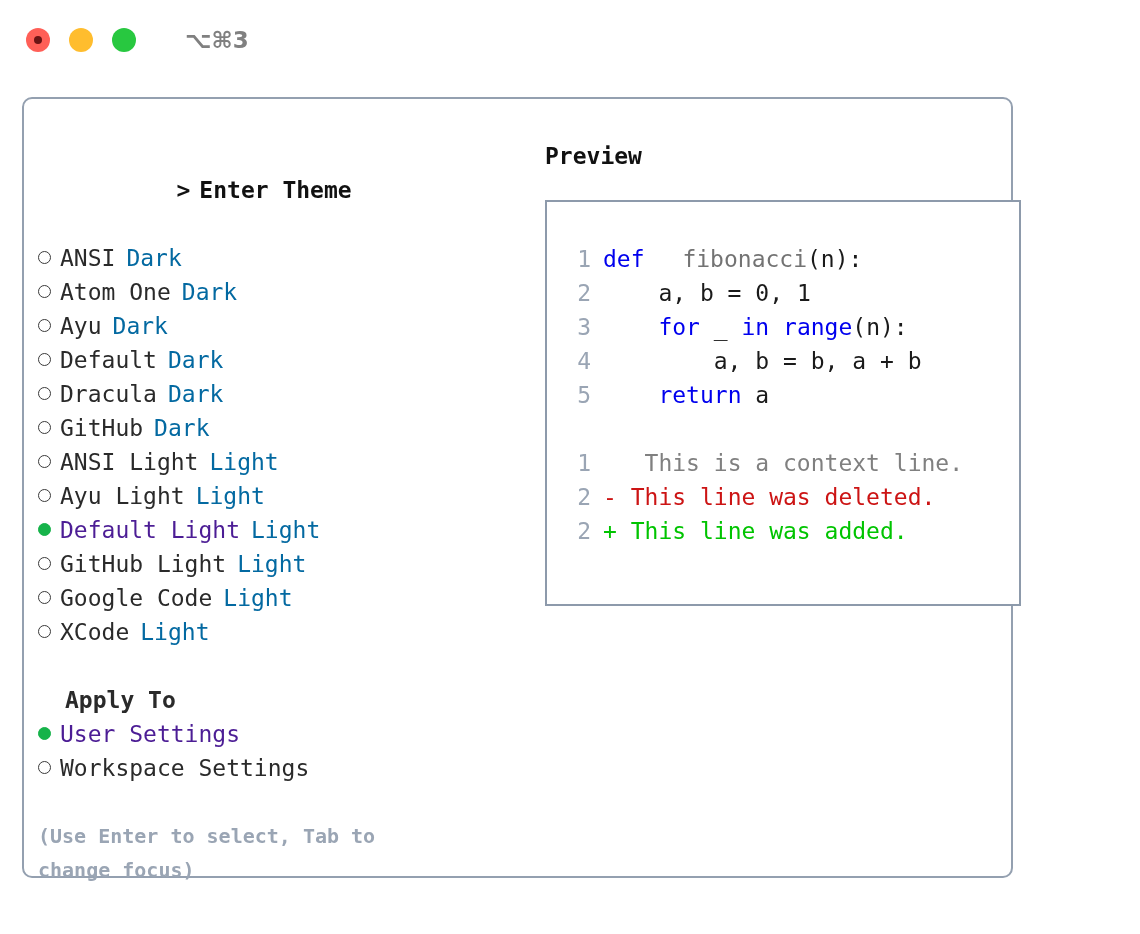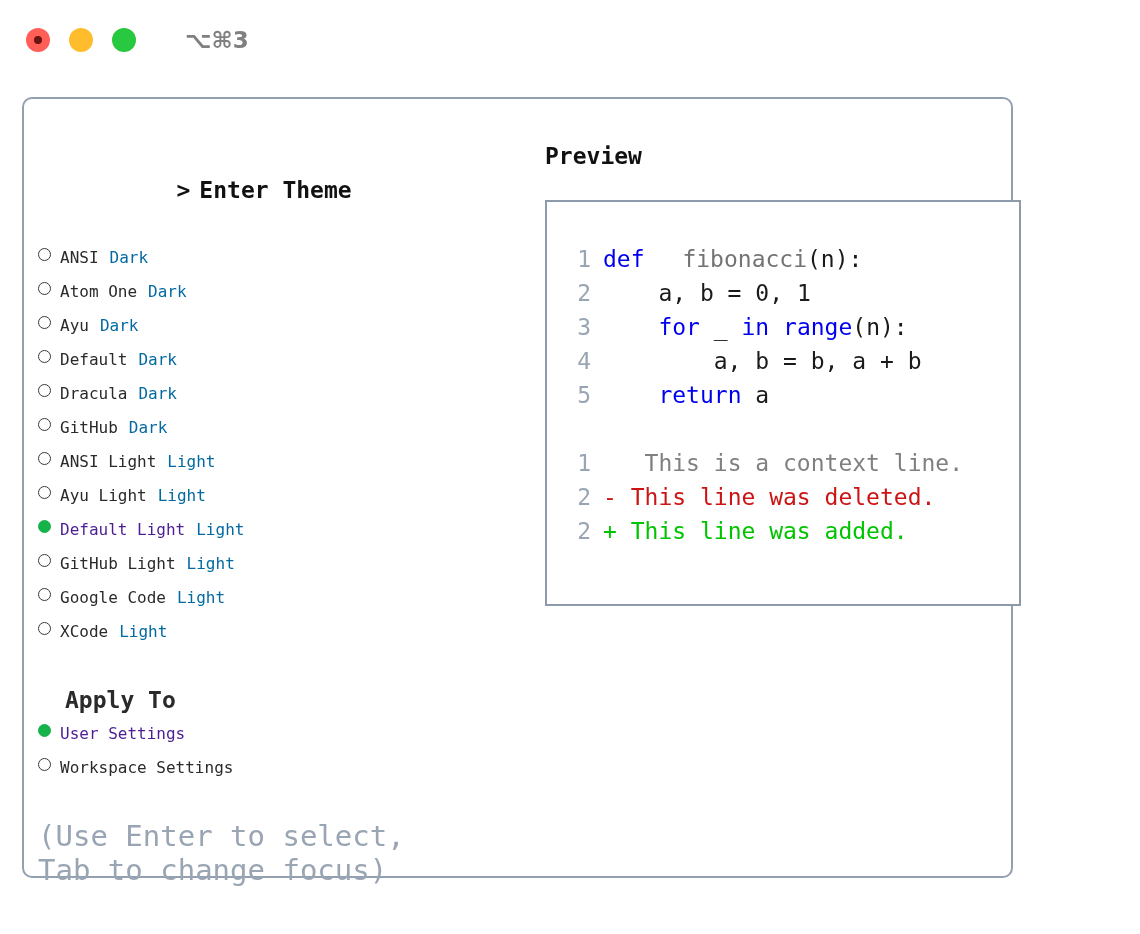--- a/index.html
+++ b/index.html
@@ -106,21 +106,21 @@
     font-weight: bold;
     color: #111111;
     line-height: 34px;
     white-space: pre;
   }
   .section-title .caret { margin-right: 9px; }
 
   .opt-row {
     display: flex;
     align-items: center;
-    font-size: 16px;
+    font-size: 23px;
     line-height: 34px;
     color: #2a2a2a;
     white-space: pre;
   }
   .marker {
     display: inline-block;
     width: 22px;
     flex: 0 0 22px;
     text-align: left;
     position: relative;
@@ -153,25 +153,26 @@
     font-size: 23px;
     color: #2a2a2a;
     line-height: 34px;
     padding-left: 27px;
     white-space: pre;
     font-weight: bold;
   }
   .spacer-row { height: 34px; }
 
   .hint {
-    font-size: 29px;
+    font-size: 20px;
     line-height: 34px;
     color: #9aa5b4;
     width: 410px;
     white-space: pre-wrap;
+    font-weight: bold;
   }
 
   
   .preview-title {
     font-size: 23px;
     font-weight: bold;
     color: #111111;
     line-height: 34px;
   }
   .preview-box {

